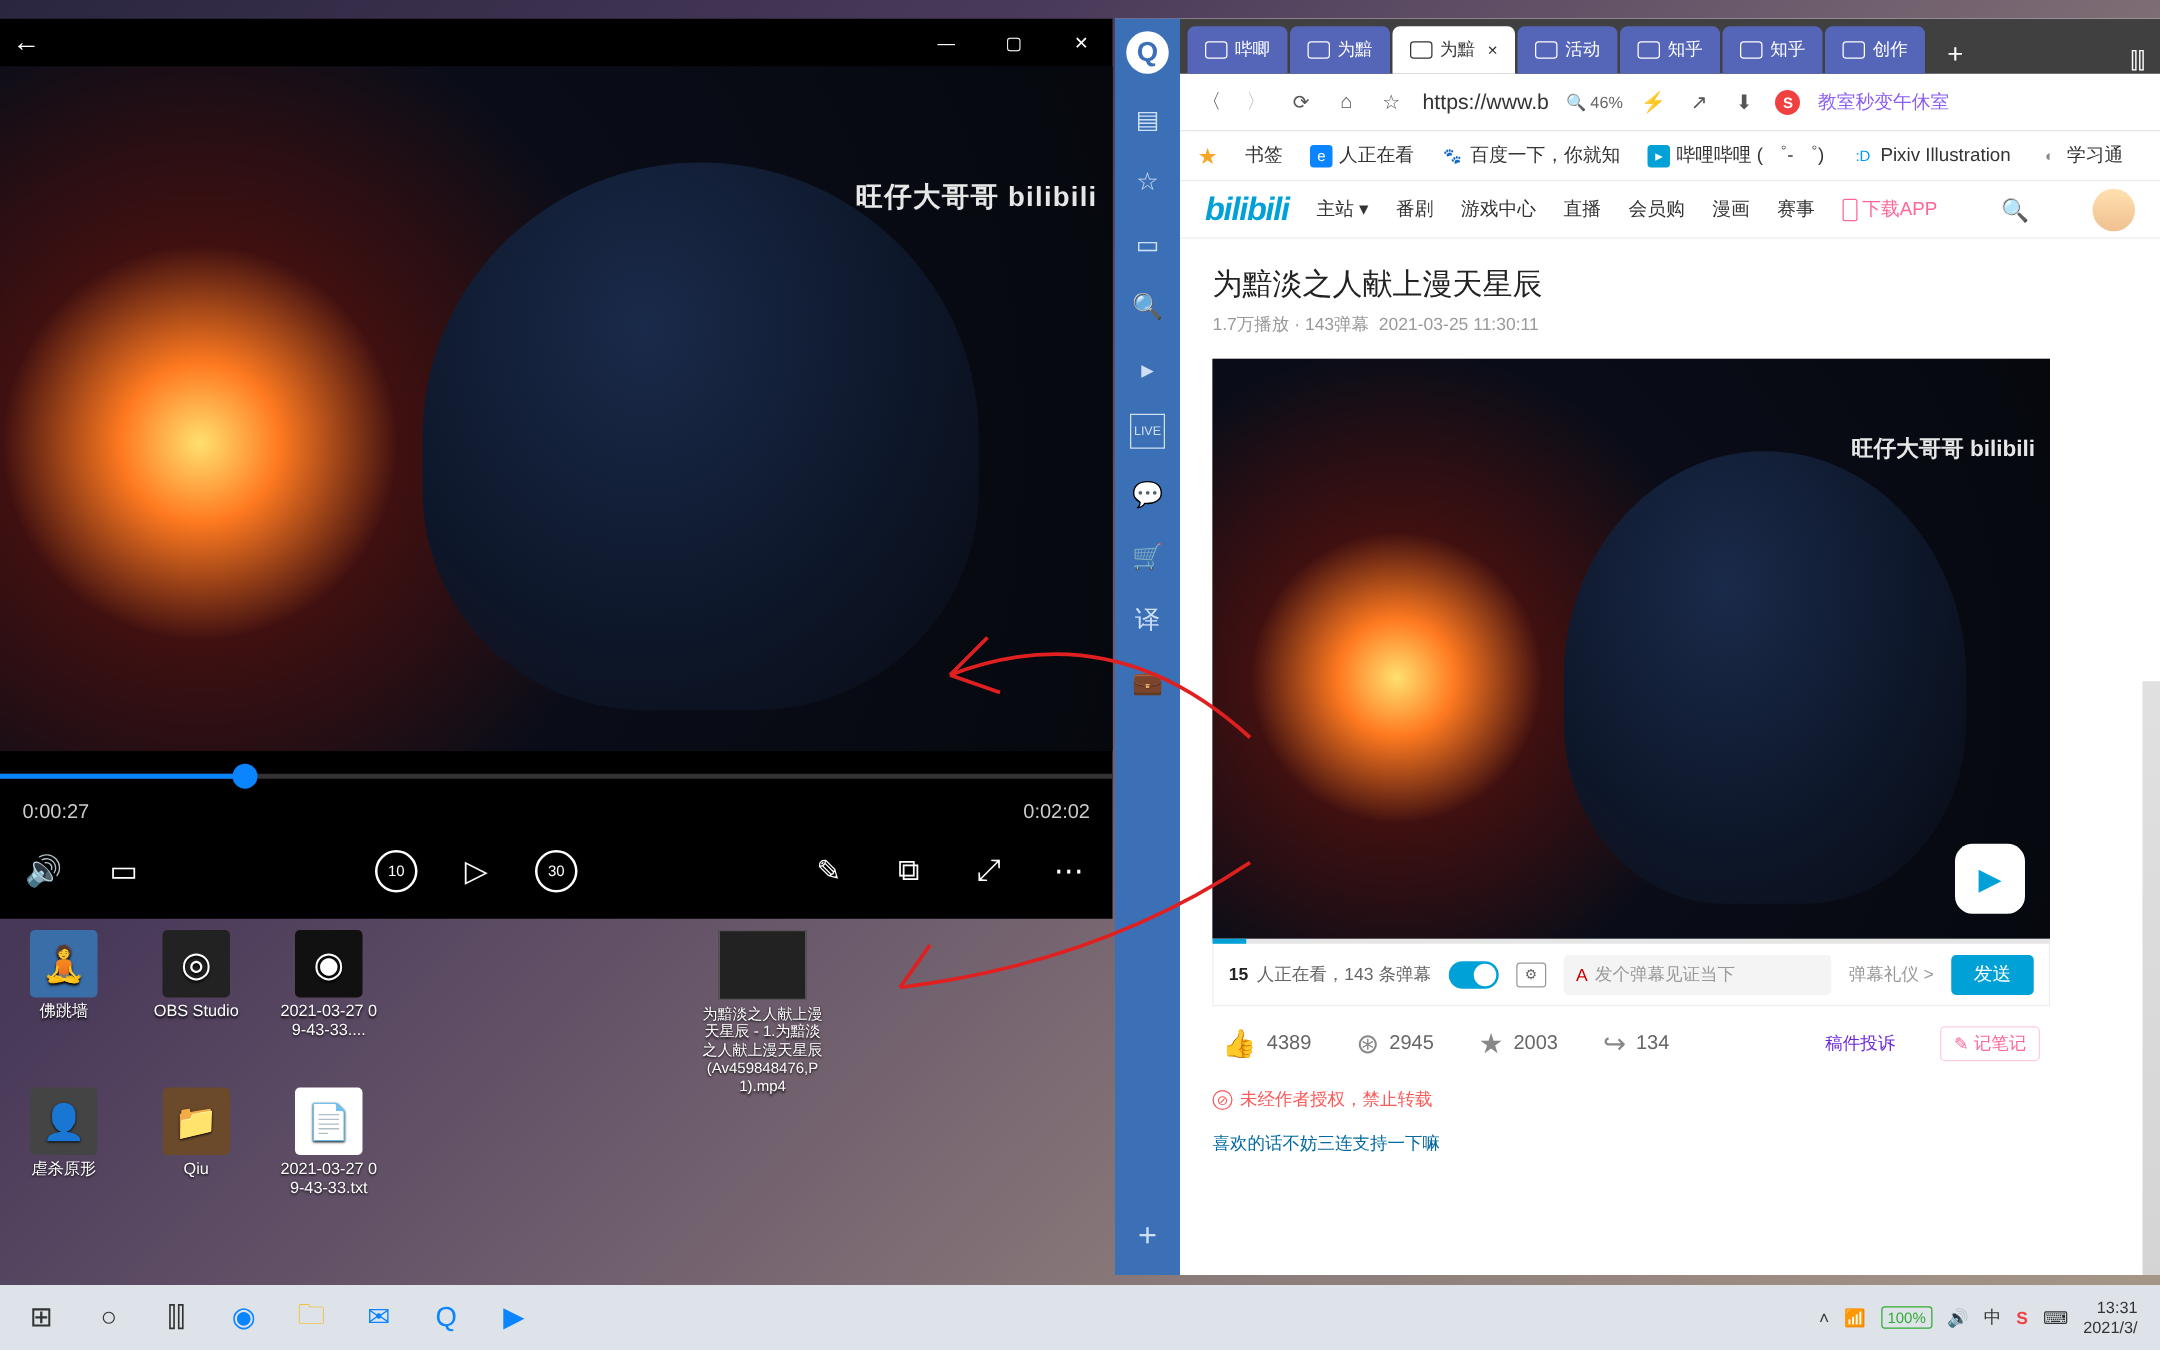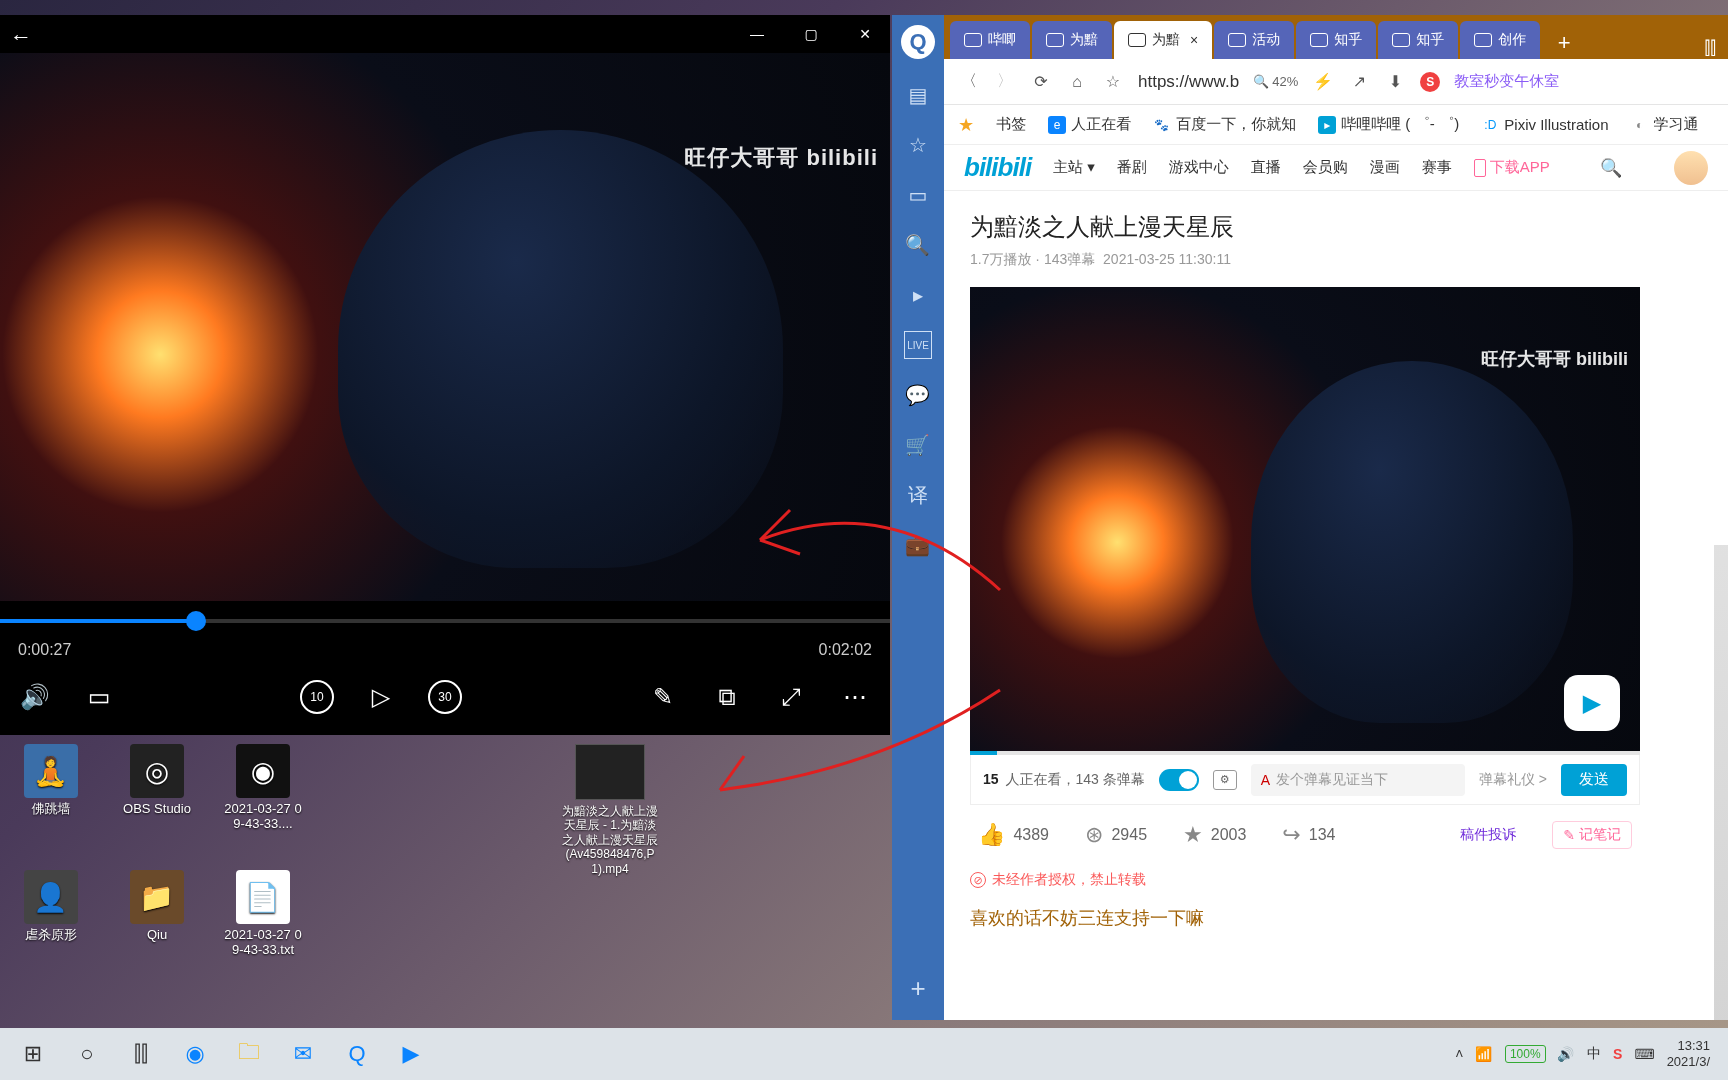--- a/index.html
+++ b/index.html
@@ -33,21 +33,21 @@
 .player-controls .grp{display:flex;align-items:center;gap:30px;font-size:24px}
 .player-controls .ctl{width:34px;height:34px;display:flex;align-items:center;justify-content:center}
 .skip{font-size:12px;border:2px solid #fff;border-radius:50%;width:34px;height:34px;display:flex;align-items:center;justify-content:center;position:relative}
 
 .browser-window{position:absolute;left:892px;top:15px;right:0;height:1005px;background:#fff;display:flex}
 .browser-sidebar{width:52px;background:#3b6fb6;display:flex;flex-direction:column;align-items:center;padding-top:10px;gap:22px;color:#cfe0f5;font-size:20px}
 .browser-sidebar .sbi{width:28px;height:28px;display:flex;align-items:center;justify-content:center}
 .browser-sidebar .q-logo{width:34px;height:34px;border-radius:50%;background:#fff;color:#3b6fb6;display:flex;align-items:center;justify-content:center;font-weight:bold;font-size:22px}
 .browser-sidebar .plus{margin-top:auto;margin-bottom:18px;font-size:26px}
 .browser-main{flex:1;display:flex;flex-direction:column;background:#fff;min-width:0}
-.tabs-row{height:44px;background:#a16207;display:flex;align-items:flex-end;padding-left:6px;gap:2px}
+.tabs-row{height:44px;background:#404040;display:flex;align-items:flex-end;padding-left:6px;gap:2px}
 .tab{height:38px;padding:0 14px;display:flex;align-items:center;gap:6px;background:#5565b8;color:#fff;font-size:14px;border-radius:6px 6px 0 0;white-space:nowrap;position:relative}
 .tab.active{background:#fff;color:#333}
 .tab .tv{width:18px;height:14px;border:1.5px solid currentColor;border-radius:3px;position:relative}
 .tab .x{font-size:14px;margin-left:4px}
 .tab-new{width:32px;height:32px;display:flex;align-items:center;justify-content:center;color:#fff;font-size:22px;margin-left:6px}
 .tab-menu{margin-left:auto;margin-right:12px;color:#fff;font-size:18px}
 .addr-row{height:46px;display:flex;align-items:center;gap:14px;padding:0 14px;border-bottom:1px solid #e5e5e5;color:#555;font-size:16px}
 .addr-row .icon{width:22px;height:22px;display:flex;align-items:center;justify-content:center}
 .addr-row .url{flex:0 1 auto;font-size:17px;color:#333}
 .addr-row .zoom{font-size:13px;color:#666;display:flex;align-items:center;gap:3px}
@@ -82,21 +82,21 @@
 .danmaku-row .dm-input{flex:1;height:32px;border:none;background:#f4f4f4;border-radius:4px;padding:0 10px;font-size:14px;color:#999;display:flex;align-items:center;gap:6px}
 .danmaku-row .etiquette{color:#999;font-size:14px}
 .danmaku-row .send{width:66px;height:32px;background:#00a1d6;color:#fff;border-radius:4px;display:flex;align-items:center;justify-content:center;font-size:15px}
 .actions-row{width:670px;display:flex;align-items:center;gap:36px;padding:16px 8px;font-size:16px;color:#666}
 .actions-row .act{display:flex;align-items:center;gap:8px}
 .actions-row .ic{font-size:22px;color:#888}
 .actions-row .report{margin-left:auto;font-size:14px;color:#6d28d9}
 .actions-row .note{font-size:14px;color:#ff6699;border:1px solid #ffccdd;border-radius:4px;padding:4px 10px;display:flex;align-items:center;gap:4px}
 .auth-line{font-size:14px;color:#fa5a5a;display:flex;align-items:center;gap:6px;margin-top:6px}
 .auth-line .no{width:16px;height:16px;border:1.5px solid #fa5a5a;border-radius:50%;display:flex;align-items:center;justify-content:center;font-size:11px}
-.desc{font-size:18px;color:#a16207;line-height:1.7;margin-top:14px}
+.desc{font-size:14px;color:#0369a1;line-height:1.7;margin-top:14px}
 .side-thumbs{position:absolute;right:0;top:354px;width:14px;height:600px;background:linear-gradient(#999,#666);opacity:.3}
 
 .arrow{position:absolute;pointer-events:none}
 .arrow svg{overflow:visible}
 
 .taskbar{position:absolute;left:0;right:0;bottom:0;height:52px;background:#dde3e8;display:flex;align-items:center;padding:0 8px;gap:4px}
 .taskbar .tb{width:50px;height:42px;display:flex;align-items:center;justify-content:center;font-size:22px;color:#333}
 .taskbar .tray{margin-left:auto;display:flex;align-items:center;gap:12px;font-size:14px;color:#333;padding-right:10px}
 .taskbar .batt{border:1.5px solid #3a3;color:#3a3;border-radius:3px;padding:1px 4px;font-size:12px}
 .taskbar .clock{text-align:right;font-size:13px;line-height:1.2}
@@ -239,21 +239,21 @@
     </div>
     <div class="addr-row">
       <div class="icon">〈</div>
       <div class="icon" style="opacity:.4">〉</div>
       <div class="icon">⟳</div>
       <div class="icon">⌂</div>
       <div class="icon">☆</div>
       <div class="url">https://www.b</div>
       <div class="zoom">
           <span>🔍</span>
-          <span>42%</span>
+          <span>46%</span>
         </div>
       <div class="icon">⚡</div>
       <div class="icon">↗</div>
       <div class="icon">⬇</div>
       <div class="sogou-badge">S</div>
       <div class="ext-text">教室秒变午休室</div>
     </div>
     <div class="bm-row">
       <span class="star">★</span>
       <span>书签</span>

